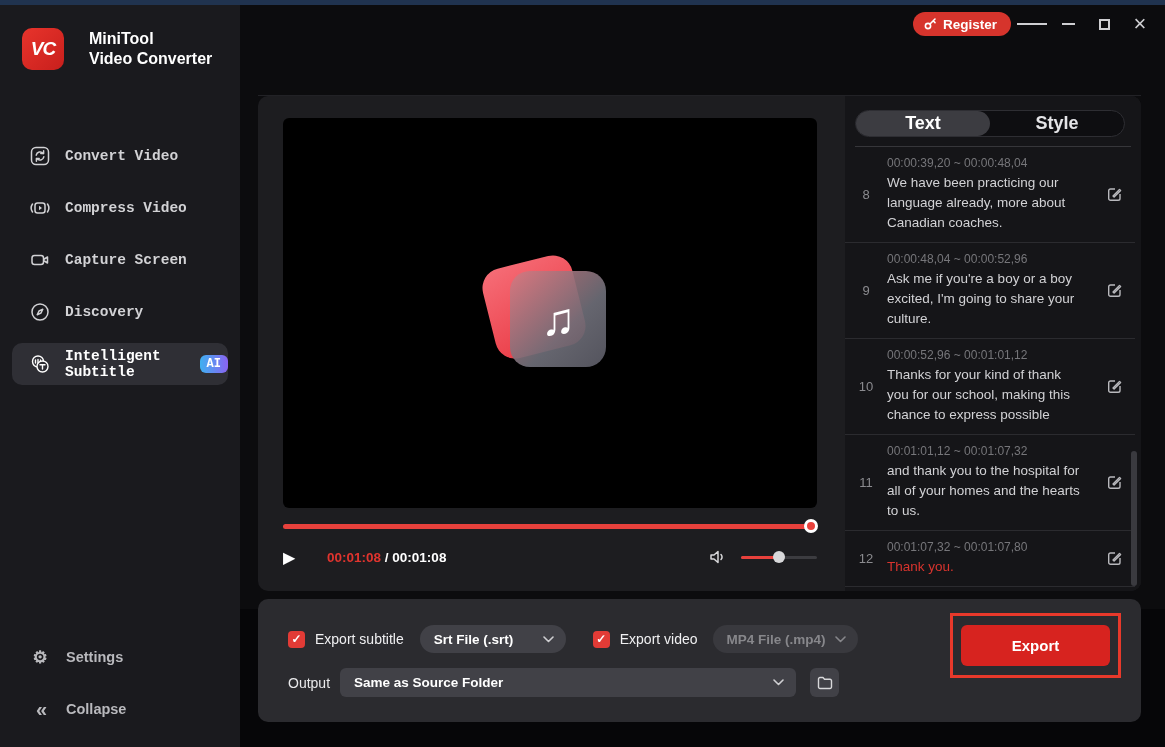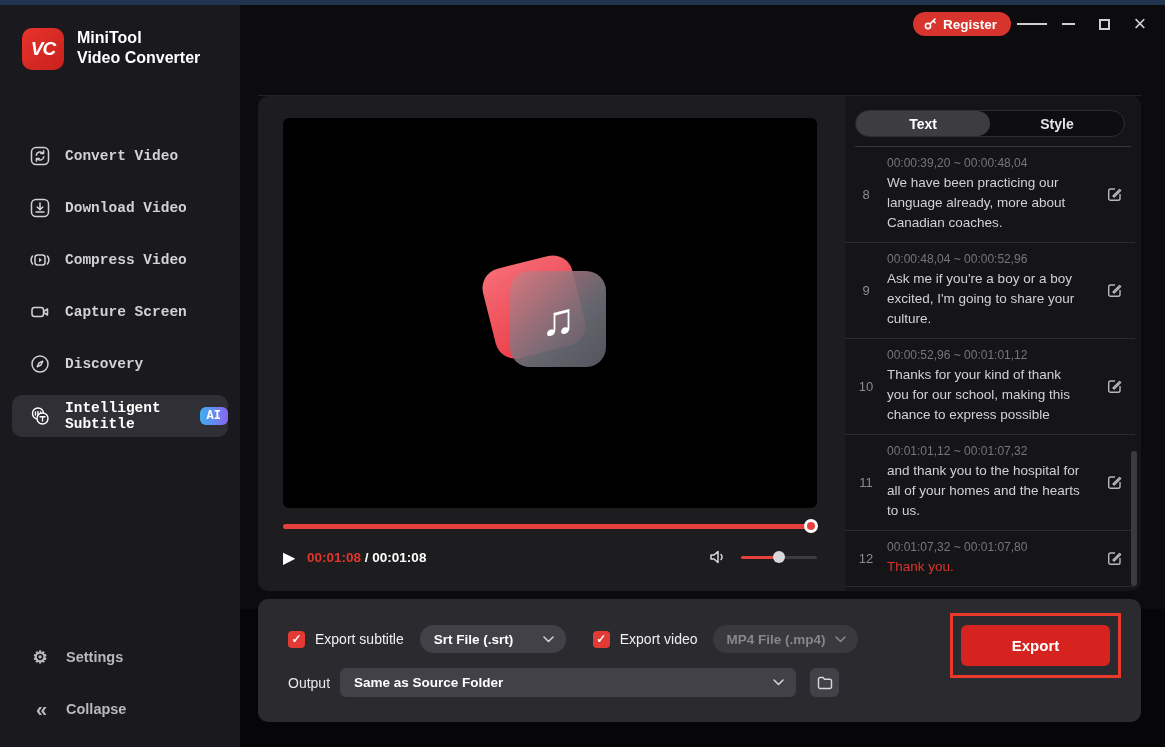--- a/index.html
+++ b/index.html
@@ -5,21 +5,21 @@
   * { margin:0; padding:0; box-sizing:border-box; }
   html,body { width:1165px; height:747px; background:#060608; overflow:hidden;
               font-family:"Liberation Sans", sans-serif; }
   .app { position:relative; width:1165px; height:747px; }
 
   
   .top-strip { position:absolute; left:0; top:0; width:1165px; height:5px; background:#20334f; }
 
   
   .sidebar { position:absolute; left:0; top:5px; width:240px; height:742px; background:#1a1a1e; }
-  .brand { position:absolute; left:22px; top:23px; display:flex; align-items:flex-start; gap:13px; }
+  .brand { position:absolute; left:22px; top:23px; display:flex; align-items:center; gap:25px; }
   .logo { width:42px; height:42px; border-radius:10px; background:linear-gradient(135deg,#e8342c,#c81f1c);
           display:flex; align-items:center; justify-content:center; color:#fff; font-weight:bold;
           font-style:italic; font-size:19px; letter-spacing:-1px; }
   .brand-title { color:#fff; font-weight:bold; font-size:16px; line-height:20px; }
 
   .menu { position:absolute; left:12px; top:130px; width:216px; }
   .menu-item { height:42px; margin-bottom:10px; display:flex; align-items:center; gap:15px;
                padding-left:18px; border-radius:10px; color:#d2d2d5; font-size:14.5px; font-weight:bold;
                cursor:pointer;font-family:Liberation Mono, monospace; }
   .menu-item.active { background:#2f2f35; color:#fff; }
@@ -69,35 +69,35 @@
   .note-glyph { color:#fff; font-size:46px; }
 
   .progress { position:absolute; left:25px; top:428px; width:534px; height:5px; border-radius:3px;
               background:#e8413c; cursor:pointer; }
   .progress-knob { position:absolute; right:-1px; top:-5px; width:14px; height:14px; border-radius:50%;
                    background:#e8413c; border:3px solid #fff; }
 
   .controls { position:absolute; left:25px; top:448px; width:534px; height:26px;
               display:flex; align-items:center; }
   .play-btn { color:#fff; font-size:16px; cursor:pointer; width:20px; }
-  .time { margin-left:4px; font-size:13.5px; font-weight:bold; color:#fff; }
+  .time { margin-left:24px; font-size:13.5px; font-weight:bold; color:#fff; }
   .time .cur { color:#e0342e; }
   .vol-icon { margin-left:auto; cursor:pointer; display:flex; align-items:center; }
   .vol-slider { position:relative; margin-left:13px; width:76px; height:3px; border-radius:2px;
                 background:#3c3c40; cursor:pointer; }
   .vol-fill { position:absolute; left:0; top:0; height:3px; width:38px; background:#e8413c; border-radius:2px; }
   .vol-knob { position:absolute; left:32px; top:-5px; width:12px; height:12px; border-radius:50%; background:#d8d8da; }
 
   
   .side-panel { position:absolute; left:587px; top:0; width:296px; height:495px; background:#151518;
                 border-radius:0 10px 10px 0; }
   .seg-tabs { position:absolute; left:10px; top:14px; width:270px; height:27px; border-radius:14px;
               background:#0e0e11; border:1px solid #2e2e33; display:flex; }
   .seg { flex:1; display:flex; align-items:center; justify-content:center; border-radius:13px;
-         color:#e4e4e7; font-size:14px; font-weight:bold; cursor:pointer; }
+         color:#e4e4e7; font-size:18px; font-weight:bold; cursor:pointer; }
   .seg.active { background:#3c3c41; color:#fff; }
   .seg-divider { position:absolute; left:10px; top:50px; width:276px; height:1px; background:#36363a; }
 
   .sub-list { position:absolute; left:0; top:51px; width:290px; }
   .entry { display:flex; align-items:center; border-bottom:1px solid #2b2b2f; padding:9px 0; }
   .entry-num { width:42px; flex:0 0 42px; text-align:center; color:#8b8b8f; font-size:13px; }
   .entry-body { width:198px; flex:0 0 198px; }
   .entry-time { color:#76767a; font-size:12px; margin-bottom:3px; }
   .entry-text { color:#d2d2d5; font-size:13.5px; line-height:20px; }
   .entry-text.red { color:#d9342e; }
@@ -155,30 +155,20 @@
             <rect x="1.5" y="1.5" width="17" height="17" rx="4.5"></rect>
             <path d="M6.2 9.2 A4 4 0 0 1 13.2 7.4" stroke-linecap="round"></path>
             <path d="M13.8 10.8 A4 4 0 0 1 6.8 12.6" stroke-linecap="round"></path>
             <path d="M13.6 4.8 L13.6 7.6 L10.8 7.6" fill="none" stroke-linecap="round" stroke-linejoin="round"></path>
             <path d="M6.4 15.2 L6.4 12.4 L9.2 12.4" fill="none" stroke-linecap="round" stroke-linejoin="round"></path>
           </svg>
         </span>
         <span class="mi-label">Convert Video</span>
       </div>
 
-      <div class="menu-item">
-        <span class="mi-icon">
-          <svg width="20" height="20" viewBox="0 0 20 20" fill="none" stroke="#d2d2d5" stroke-width="1.5">
-            <rect x="1.5" y="1.5" width="17" height="17" rx="4.5"></rect>
-            <path d="M10 5 L10 11.5 M7.2 9 L10 11.8 L12.8 9" stroke-linecap="round" stroke-linejoin="round"></path>
-            <path d="M6 14 L14 14" stroke-linecap="round"></path>
-          </svg>
-        </span>
-        <span class="mi-label">Download Video</span>
-      </div>
 
       <div class="menu-item">
         <span class="mi-icon">
           <svg width="20" height="20" viewBox="0 0 20 20" fill="none" stroke="#d2d2d5" stroke-width="1.5">
             <rect x="5" y="5" width="10" height="10" rx="2.5"></rect>
             <path d="M9 7.8 L12 10 L9 12.2 Z" fill="#d2d2d5" stroke="none"></path>
             <path d="M2.5 6 A7 7 0 0 0 2.5 14" stroke-linecap="round"></path>
             <path d="M17.5 6 A7 7 0 0 1 17.5 14" stroke-linecap="round"></path>
           </svg>
         </span>

